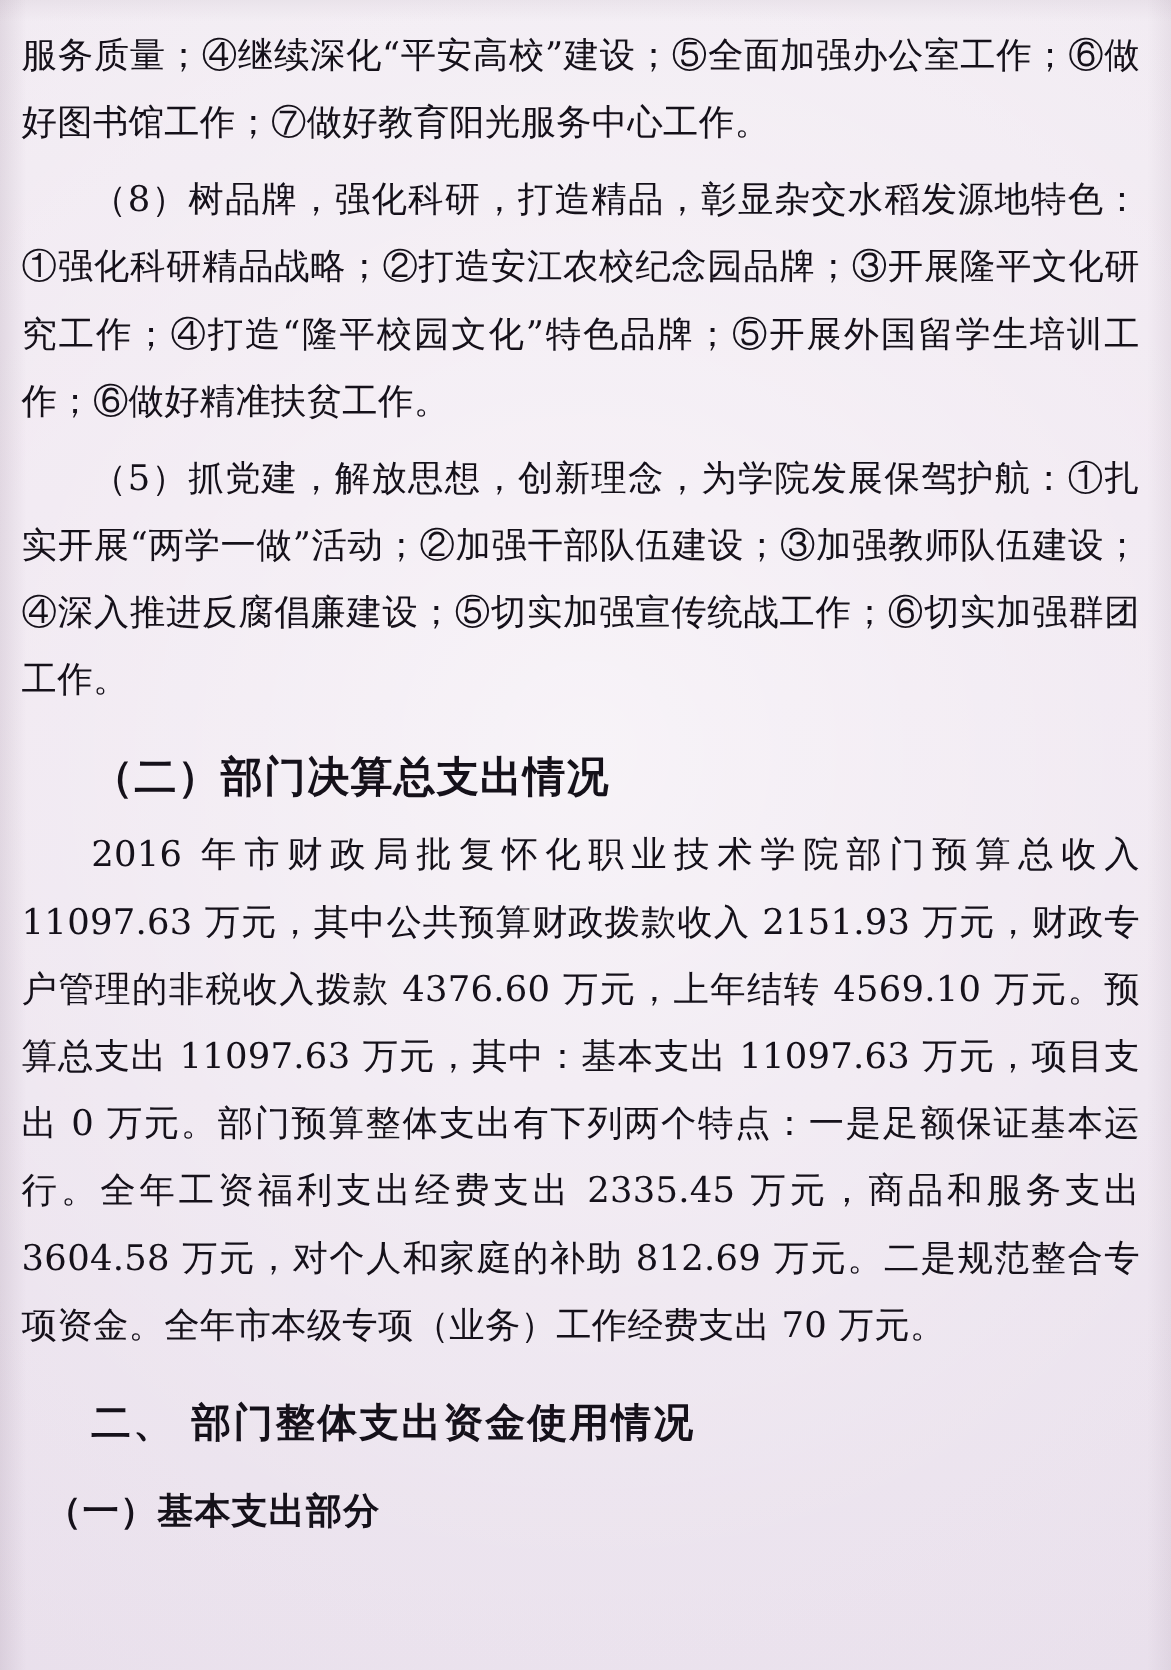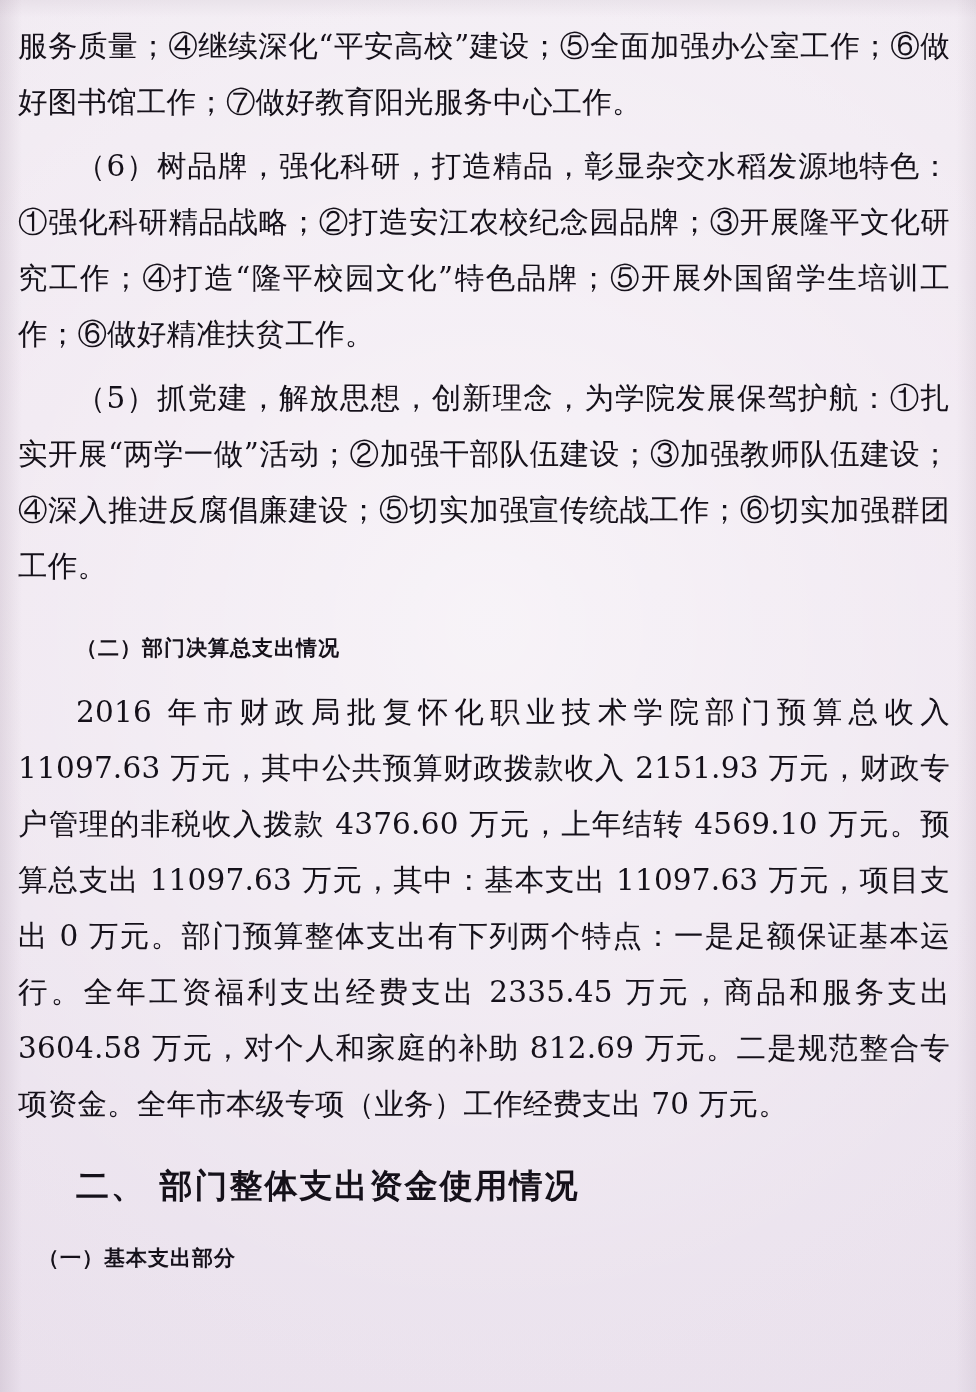--- a/index.html
+++ b/index.html
@@ -53,51 +53,51 @@
     text-indent: 0;
   }
   .indent2 {
     text-indent: 58px;
   }
   .heading {
     font-family: "DejaVu Sans", "Liberation Sans", sans-serif;
     font-weight: bold;
     text-indent: 58px;
     letter-spacing: 1px;
-    font-size: 21px;
+    font-size: 35px;
   }
   .heading-main {
     font-family: "DejaVu Sans", "Liberation Sans", sans-serif;
     font-weight: bold;
     text-indent: 58px;
     letter-spacing: 2px;
     font-size: 33px;
   }
   .heading-sub {
-    font-family: Liberation Mono, monospace;
+    font-family: Liberation Sans, sans-serif;
     font-weight: bold;
     text-indent: 20px;
     letter-spacing: 1px;
-    font-size: 21px;
+    font-size: 30px;
   }
   .gap-sm { height: 8px; }
   .gap-md { height: 18px; }
   .gap-lg { height: 26px; }
 </style>
 </head>
 <body>
 
 <div id="page">
   <div class="doc-body">
 
     <p class="para">服务质量；④继续深化“平安高校”建设；⑤全面加强办公室工作；⑥做好图书馆工作；⑦做好教育阳光服务中心工作。</p>
 
     <div class="gap-sm"></div>
 
-    <p class="indent2">（6）树品牌，强化科研，打造精品，彰显杂交水稻发源地特色：①强化科研精品战略；②打造安江农校纪念园品牌；③开展隆平文化研究工作；④打造“隆平校园文化”特色品牌；⑤开展外国留学生培训工作；⑥做好精准扶贫工作。</p>
+    <p class="indent2">（8）树品牌，强化科研，打造精品，彰显杂交水稻发源地特色：①强化科研精品战略；②打造安江农校纪念园品牌；③开展隆平文化研究工作；④打造“隆平校园文化”特色品牌；⑤开展外国留学生培训工作；⑥做好精准扶贫工作。</p>
 
     <div class="gap-sm"></div>
 
     <p class="indent2">（5）抓党建，解放思想，创新理念，为学院发展保驾护航：①扎实开展“两学一做”活动；②加强干部队伍建设；③加强教师队伍建设；④深入推进反腐倡廉建设；⑤切实加强宣传统战工作；⑥切实加强群团工作。</p>
 
     <div class="gap-lg"></div>
 
     <p class="heading">（二）部门决算总支出情况</p>
 
     <div class="gap-sm"></div>

